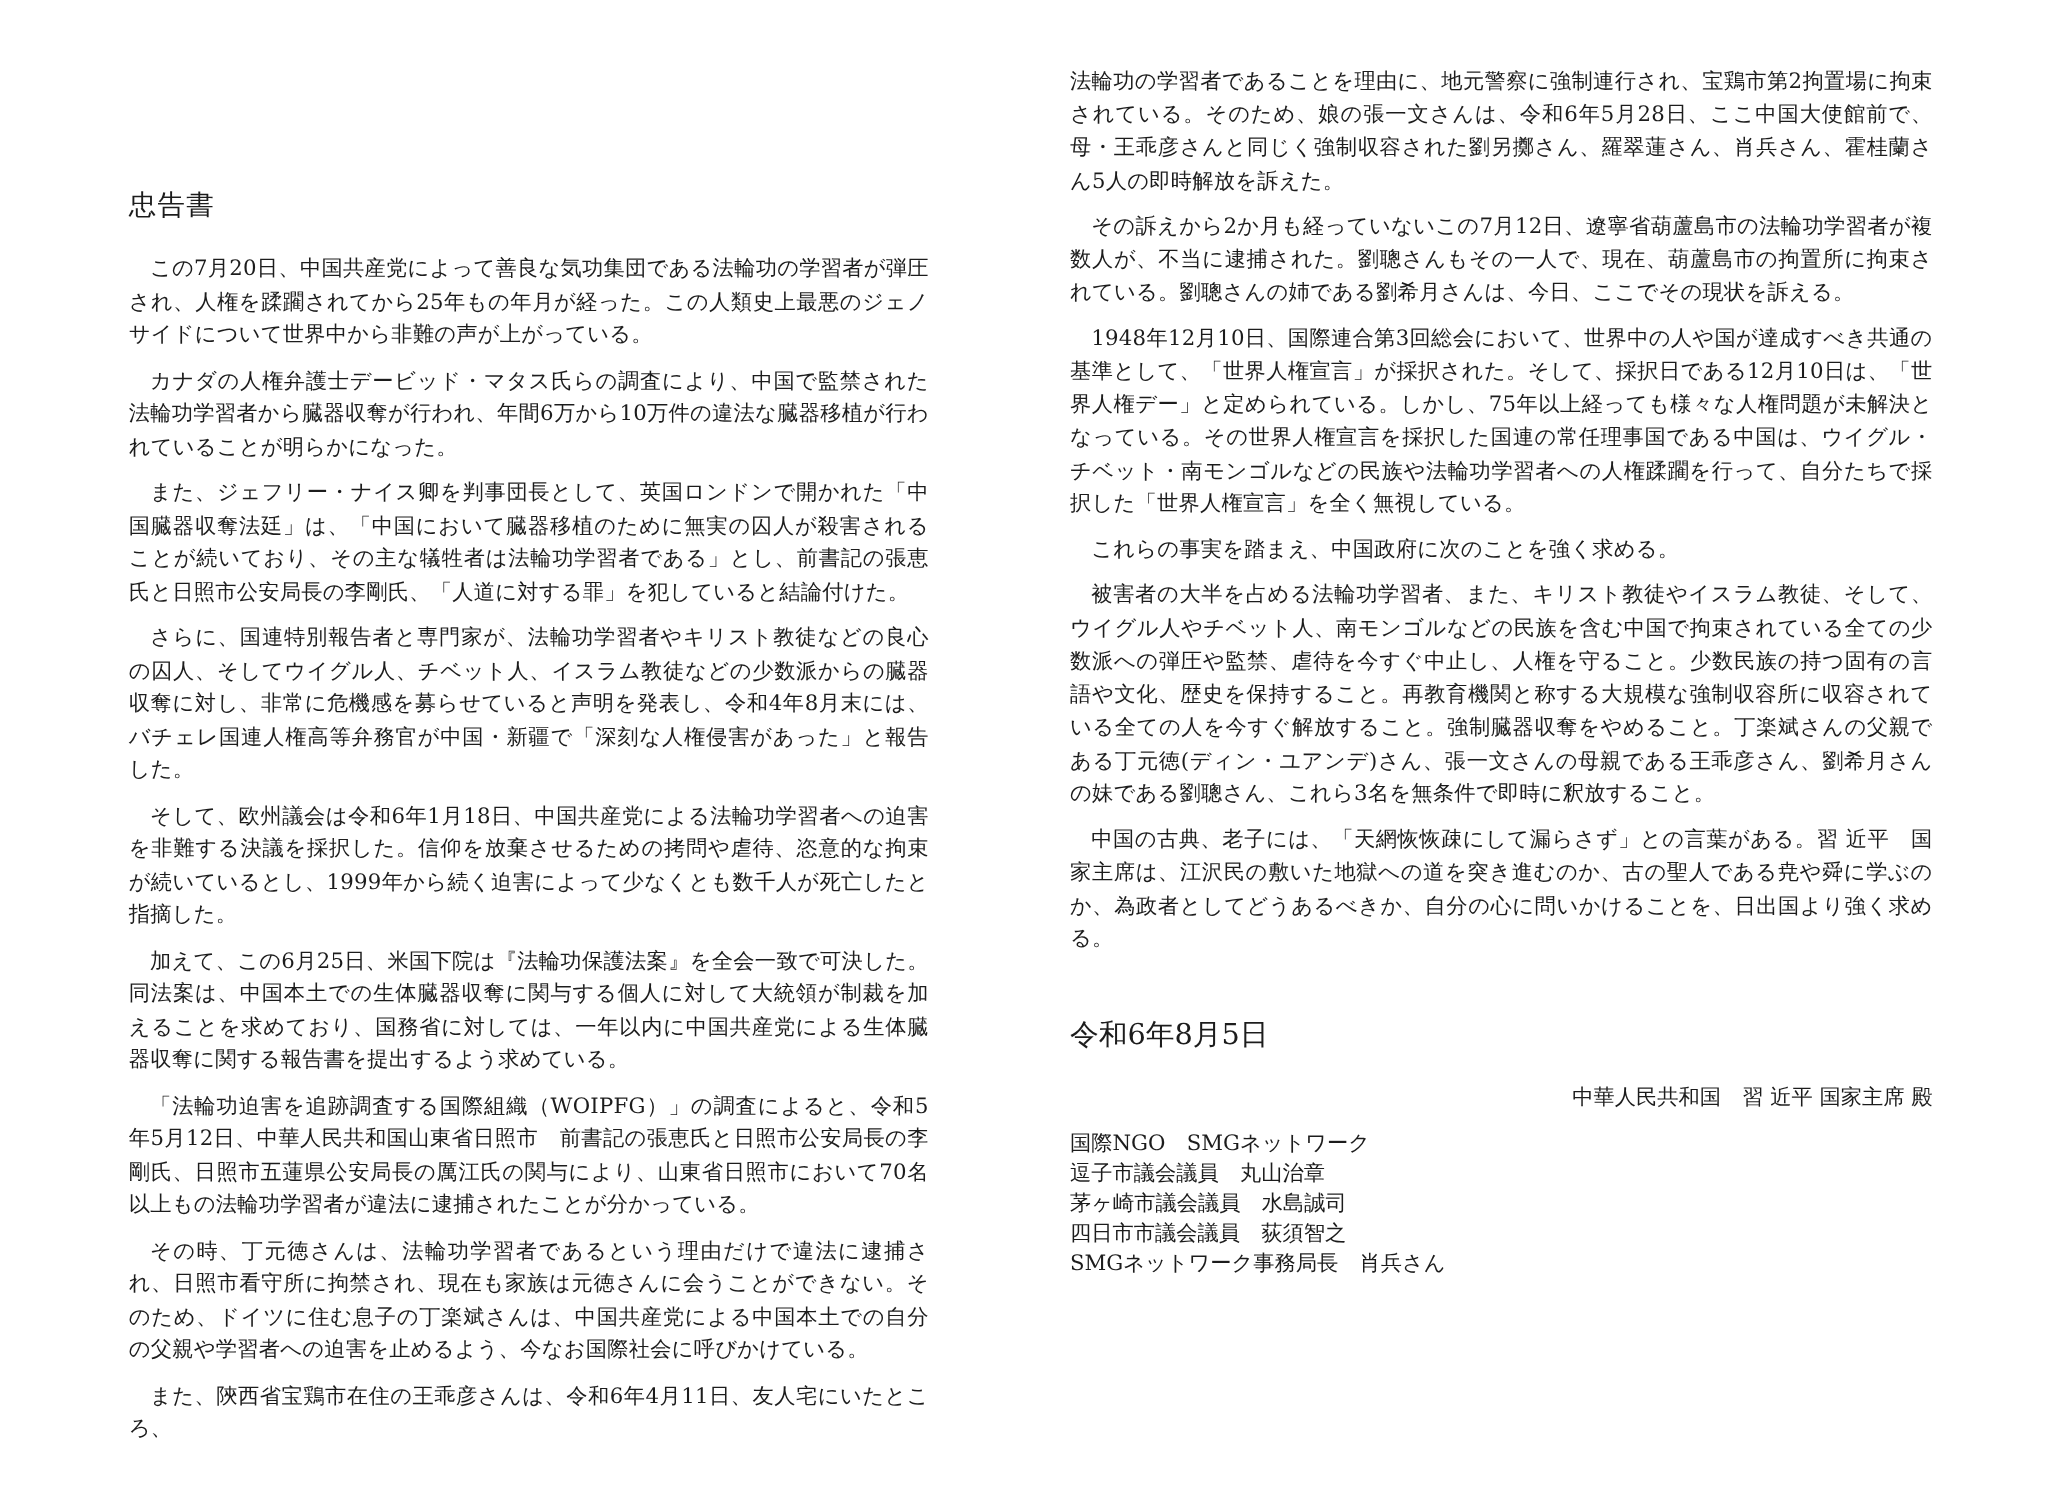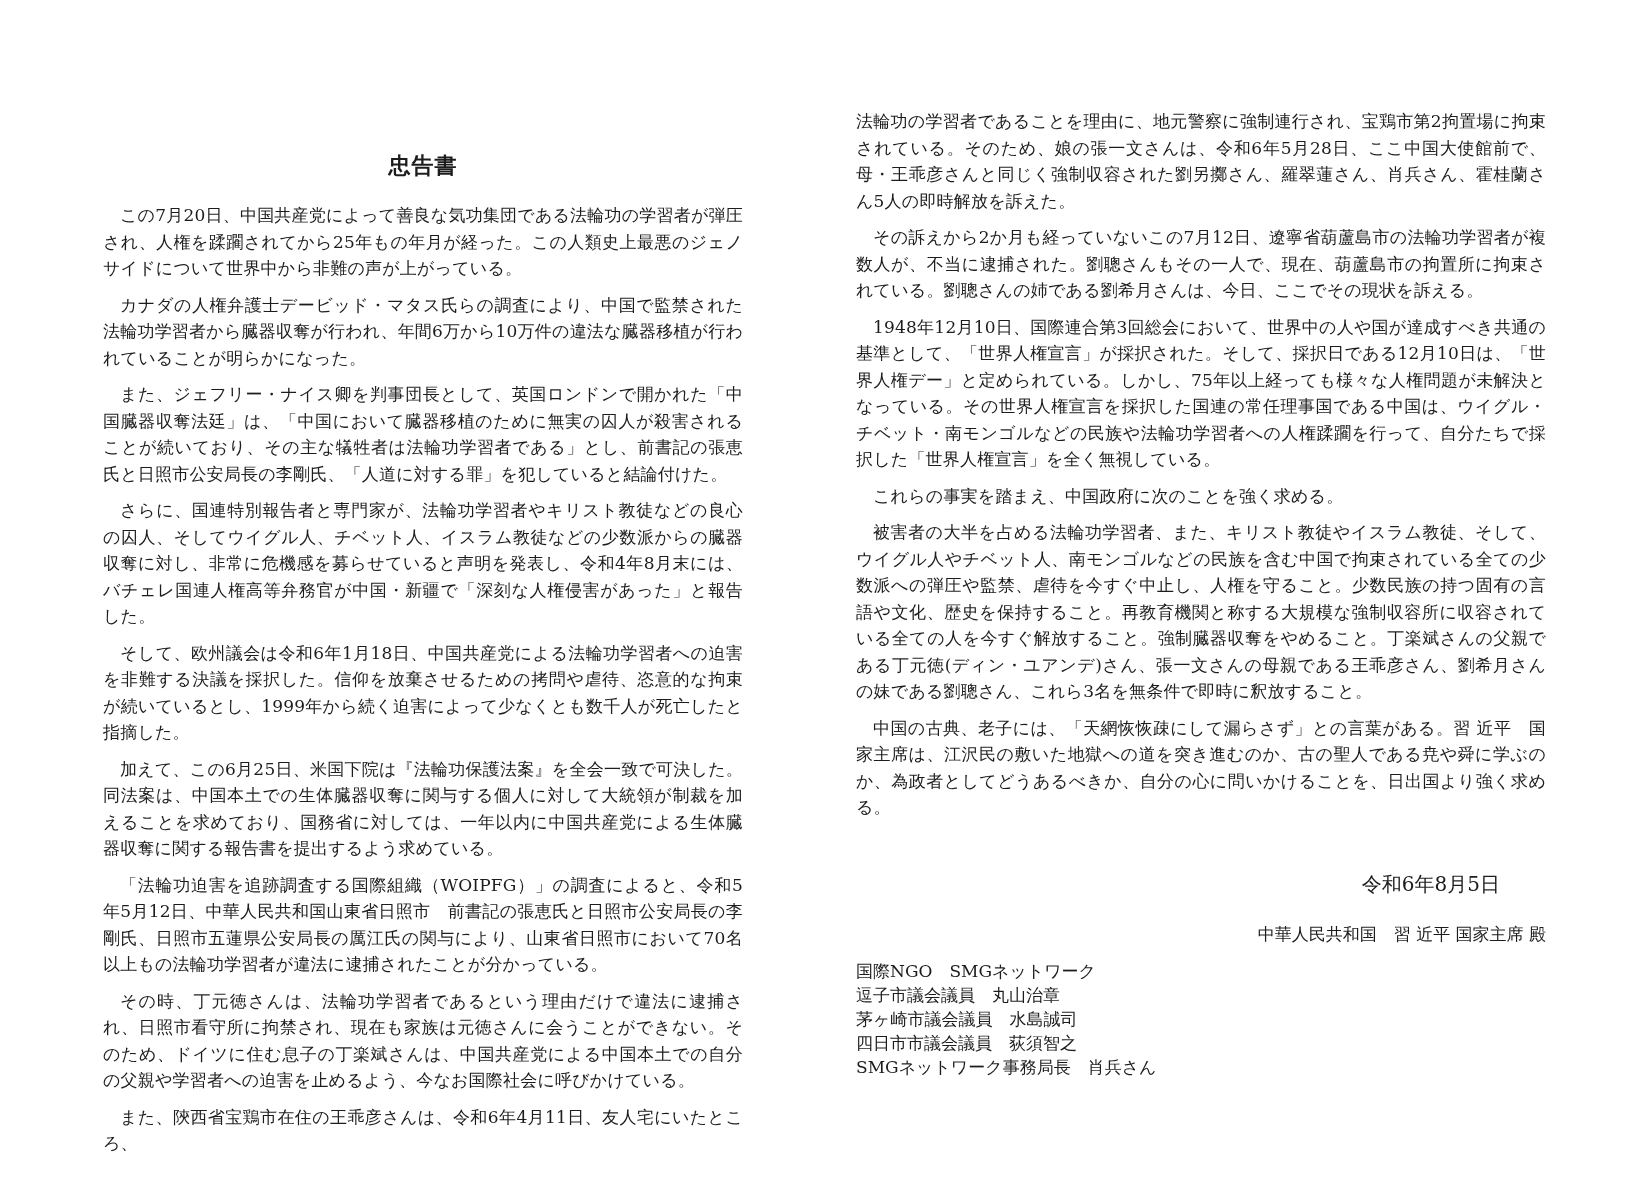--- a/index.html
+++ b/index.html
@@ -21,45 +21,45 @@
     box-sizing: border-box;
   }
   .page-1 {
     left: 103px;
     width: 640px;
     padding-top: 150px;
   }
   .page-2 {
     left: 856px;
     width: 690px;
-    padding-top: 108px;
+    padding-top: 52px;
   }
   h1.doc-title {
     font-size: 22px;
-    font-weight: bold;
-    text-align: center;
+    font-weight: normal;
+    text-align: left;
     margin: 0 0 22px 0;
     line-height: 30px;
     letter-spacing: 1px;
   }
   p.body-par {
     font-size: 17px;
     line-height: 26.5px;
     text-align: justify;
     margin: 0 0 10px 0;
     text-indent: 1em;
     letter-spacing: 0.2px;
   }
   p.cont {
     text-indent: 0;
   }
   p.date-line {
-    font-size: 20px;
+    font-size: 23px;
     line-height: 26px;
-    text-align: right;
+    text-align: left;
     padding-right: 46px;
     margin: 50px 0 0 0;
   }
   p.addressee-line {
     font-size: 17px;
     line-height: 26px;
     text-align: right;
     text-indent: 1.5em;
     margin: 24px 0 0 0;
   }

